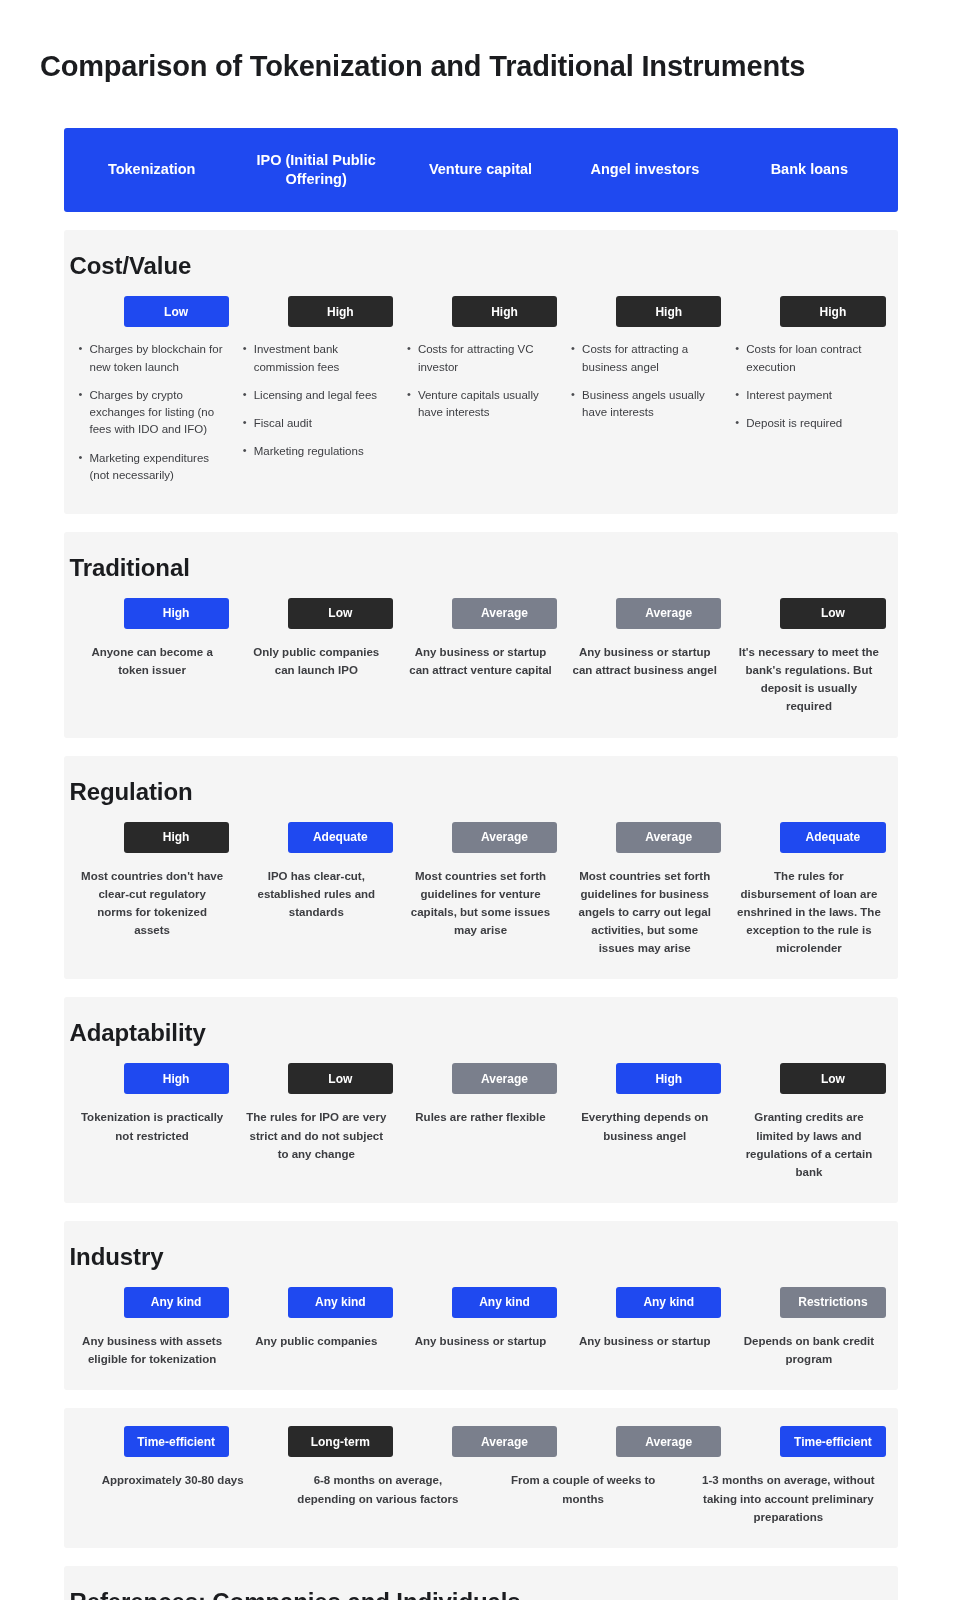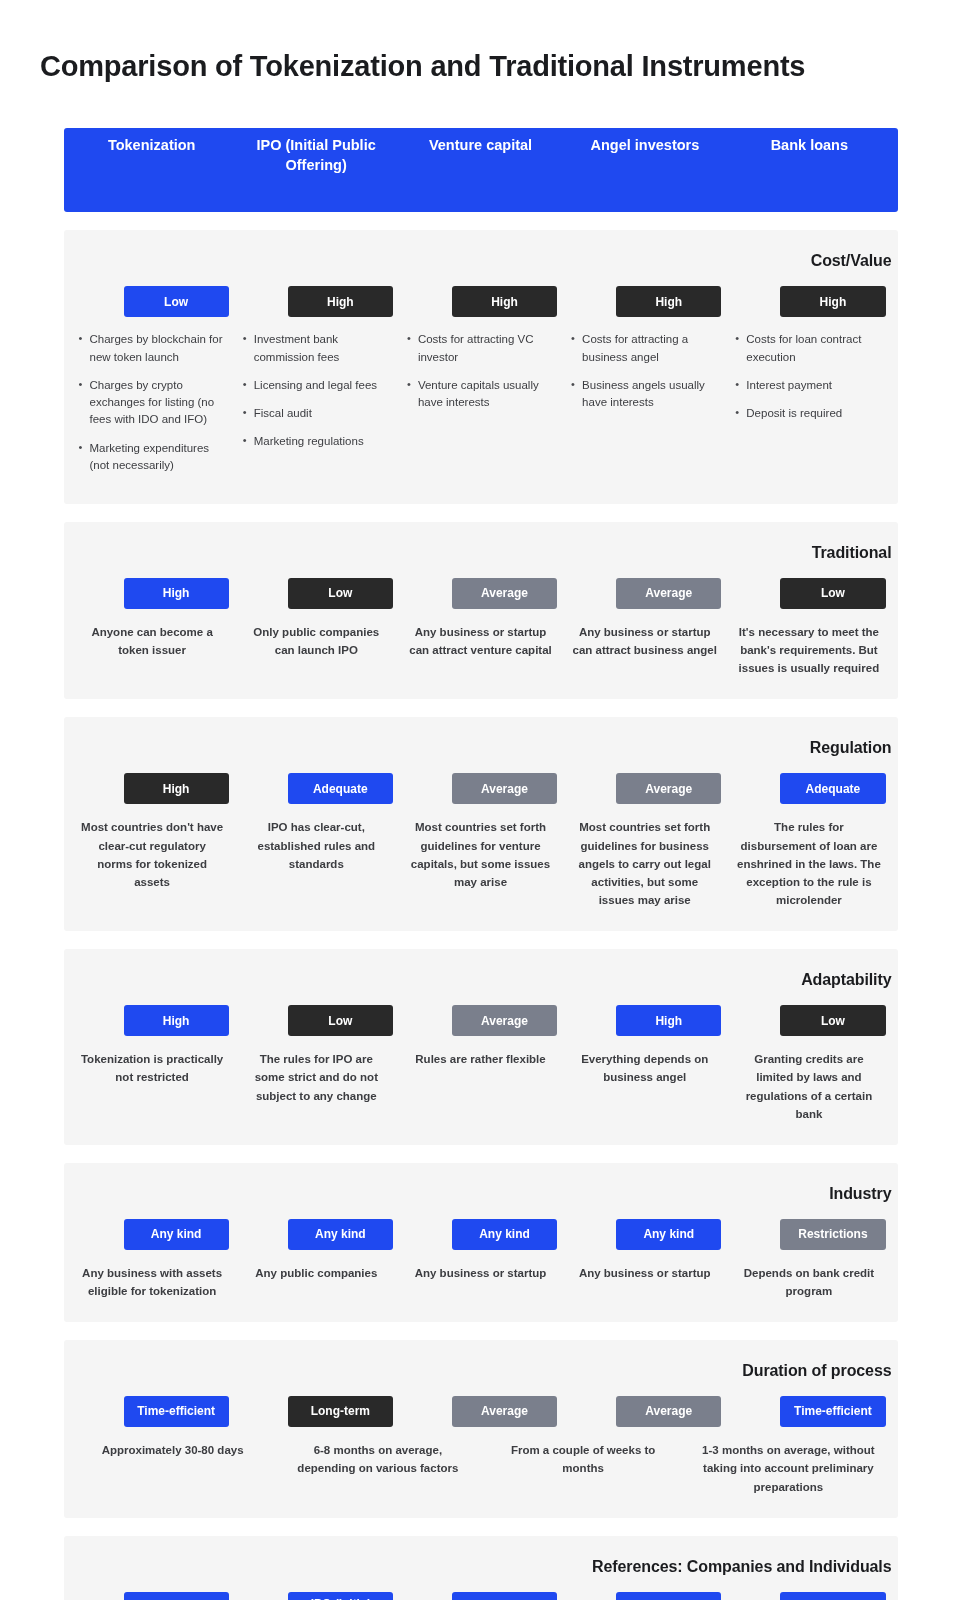--- a/index.html
+++ b/index.html
@@ -34,43 +34,43 @@
     width: 834px;
     margin: 44px auto 0 auto;
   }
 
   
   .header-row {
     display: flex;
     background: #1f49f0;
     border-radius: 3px;
     min-height: 84px;
-    align-items: flex-start;
+    align-items: center;
     padding: 8px 6px;
   }
   .header-cell {
     flex: 1 1 0;
     text-align: center;
     color: #ffffff;
     font-size: 14.5px;
     font-weight: bold;
     line-height: 1.35;
     padding: 0 6px;
   }
 
   
   .section {
     background: #f5f5f5;
     border-radius: 3px;
     margin-top: 18px;
     padding: 18px 6px 22px 6px;
   }
   .section-title {
-    text-align: right;
-    font-size: 16px;
+    text-align: left;
+    font-size: 24px;
     font-weight: bold;
     color: #1b1c1f;
     margin: 4px 0 16px 0;
     letter-spacing: -0.1px;
   }
 
   
   .badge-row {
     display: flex;
     gap: 11px;
@@ -203,21 +203,21 @@
             <div class="badge dark">Low</div>
             <div class="badge gray">Average</div>
             <div class="badge gray">Average</div>
             <div class="badge dark">Low</div>
           </div>
           <div class="body-row">
             <div class="body-cell center">Anyone can become a token issuer</div>
             <div class="body-cell center">Only public companies can launch IPO</div>
             <div class="body-cell center">Any business or startup can attract venture capital</div>
             <div class="body-cell center">Any business or startup can attract business angel</div>
-            <div class="body-cell center">It's necessary to meet the bank's requirements. But issues is usually required</div>
+            <div class="body-cell center">It's necessary to meet the bank's regulations. But deposit is usually required</div>
           </div>
         </div>
         <div class="section">
           <div class="section-title">Regulation</div>
           <div class="badge-row">
             <div class="badge dark">High</div>
             <div class="badge blue">Adequate</div>
             <div class="badge gray">Average</div>
             <div class="badge gray">Average</div>
             <div class="badge blue">Adequate</div>
@@ -234,21 +234,21 @@
           <div class="section-title">Adaptability</div>
           <div class="badge-row">
             <div class="badge blue">High</div>
             <div class="badge dark">Low</div>
             <div class="badge gray">Average</div>
             <div class="badge blue">High</div>
             <div class="badge dark">Low</div>
           </div>
           <div class="body-row">
             <div class="body-cell center">Tokenization is practically not restricted</div>
-            <div class="body-cell center">The rules for IPO are some strict and do not subject to any change</div>
+            <div class="body-cell center">The rules for IPO are very strict and do not subject to any change</div>
             <div class="body-cell center">Rules are rather flexible</div>
             <div class="body-cell center">Everything depends on business angel</div>
             <div class="body-cell center">Granting credits are limited by laws and regulations of a certain bank</div>
           </div>
         </div>
         <div class="section">
           <div class="section-title">Industry</div>
           <div class="badge-row">
             <div class="badge blue">Any kind</div>
             <div class="badge blue">Any kind</div>
@@ -258,21 +258,20 @@
           </div>
           <div class="body-row">
             <div class="body-cell center">Any business with assets eligible for tokenization</div>
             <div class="body-cell center">Any public companies</div>
             <div class="body-cell center">Any business or startup</div>
             <div class="body-cell center">Any business or startup</div>
             <div class="body-cell center">Depends on bank credit program</div>
           </div>
         </div>
         <div class="section">
-          <div class="section-title">Duration of process</div>
           <div class="badge-row">
             <div class="badge blue">Time-efficient</div>
             <div class="badge dark">Long-term</div>
             <div class="badge gray">Average</div>
             <div class="badge gray">Average</div>
             <div class="badge blue">Time-efficient</div>
           </div>
           <div class="body-row">
             <div class="body-cell center">Approximately 30-80 days</div>
             <div class="body-cell center">6-8 months on average, depending on various factors</div>

